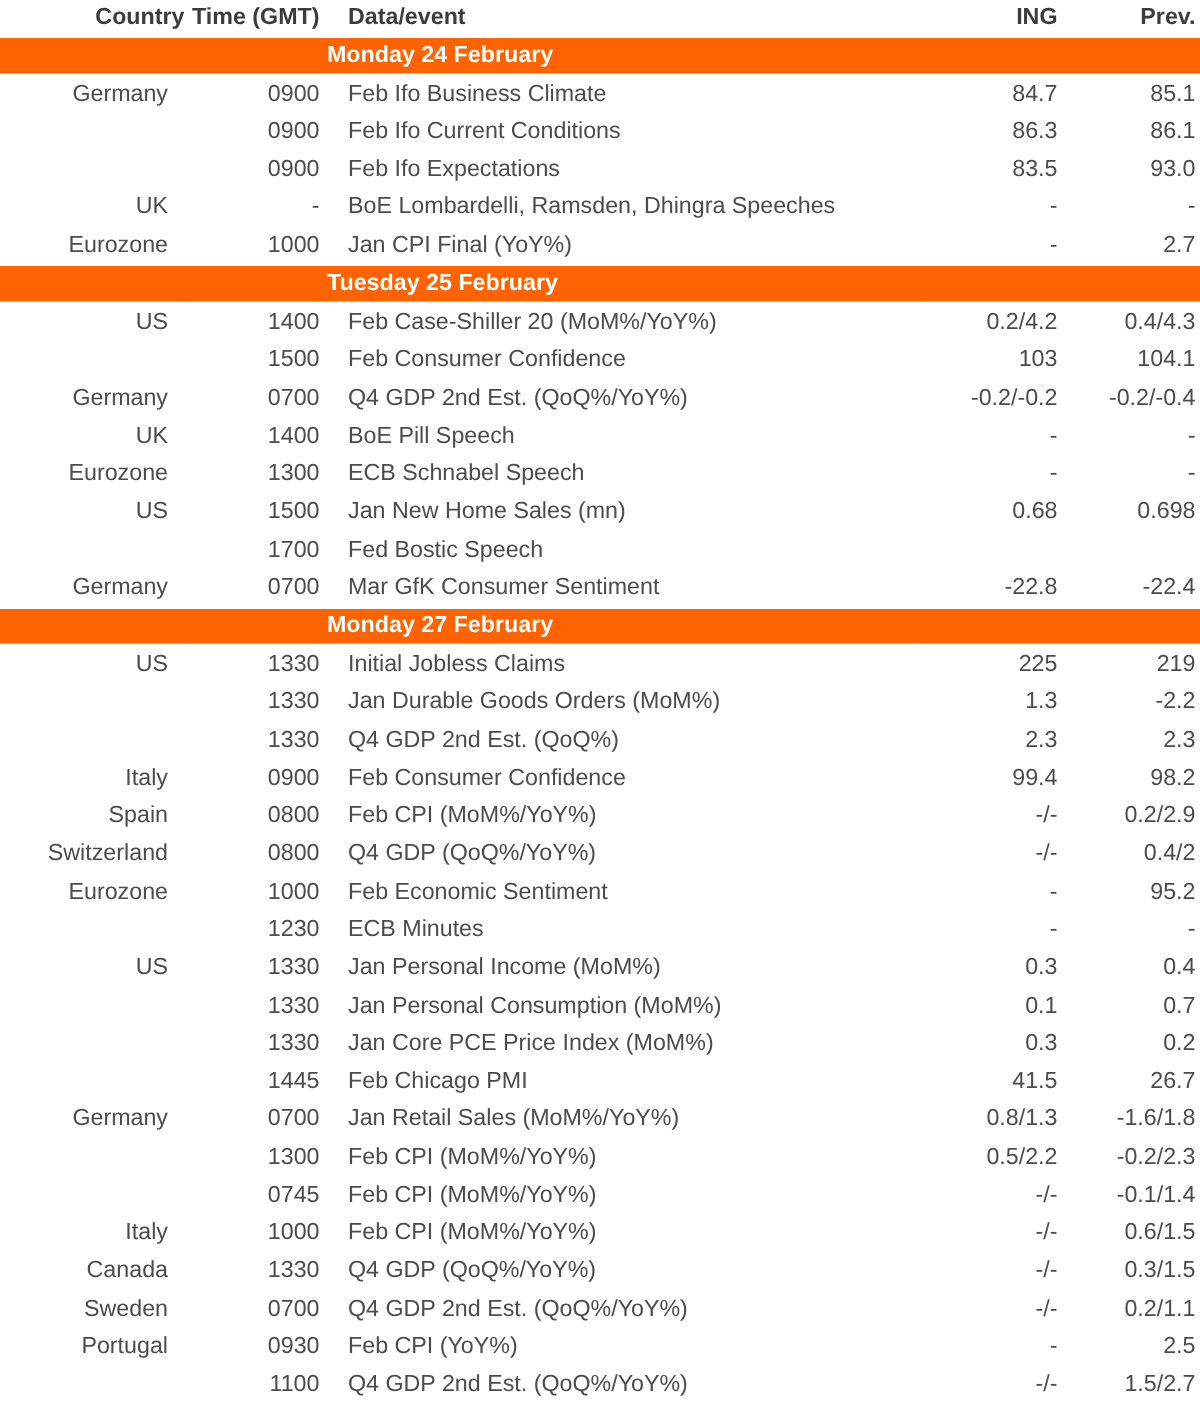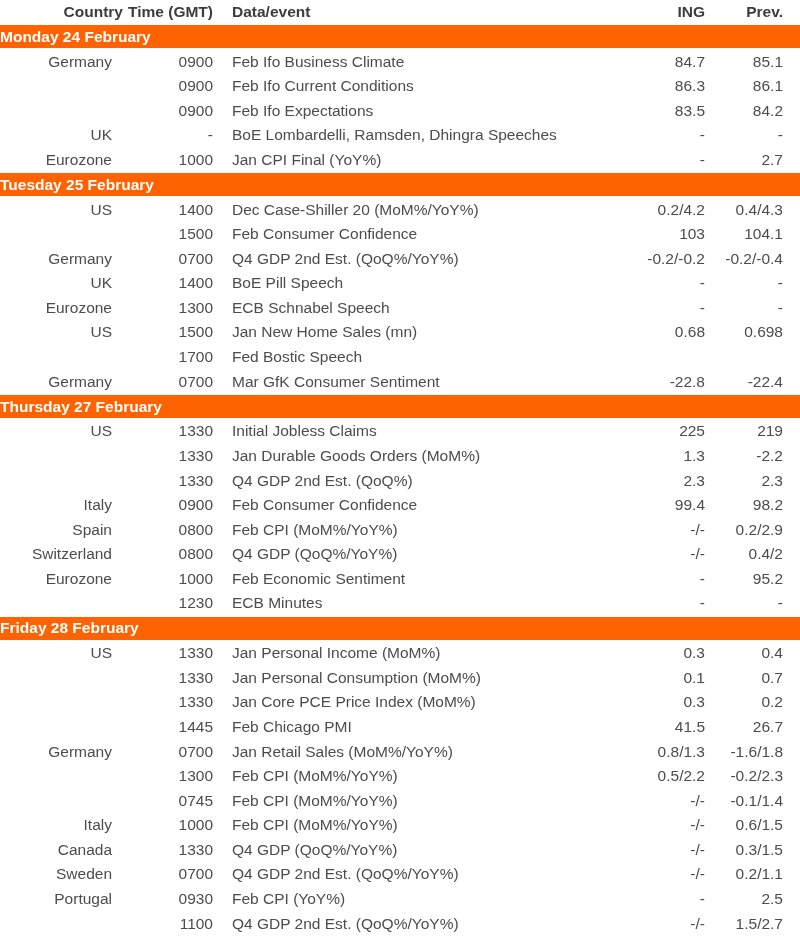--- a/index.html
+++ b/index.html
@@ -38,29 +38,30 @@
     height: 24px;
     font-weight: bold;
     color: var(--header-text, #3c3c3e);
   }
   tbody td { height: 22.8px; }
 
   .col-country { text-align: right; padding-right: 11px; }
   .col-time    { text-align: right; }
   .col-event   { text-align: left;  padding-left: 19px; }
   .col-ing     { text-align: right; padding-right: 1px; }
-  .col-prev    { text-align: right; padding-right: 17px; }
+  .col-prev    { text-align: right; padding-right: 3px; }
 
   th.col-country { padding-right: 0; margin-top: 40px; }
 
   tr.day-row td {
     background: var(--accent, #FF6200);
     color: var(--banner-text, #ffffff);
     font-weight: bold;
     text-align: left;
+    padding-left: 218px;
     height: 21.5px;
     border-top: 1px solid #ffffff;
     border-bottom: 1px solid #ffffff;
     margin-left: 28px;
   }
 </style>
 </head>
 <body style="--accent: #FF6200; --banner-text: #FFFFFF; --text: #4C4C4E; --header-text: #3C3C3E;">
 
 <table class="calendar">
@@ -96,21 +97,21 @@
         <td class="col-time">0900</td>
         <td class="col-event">Feb Ifo Current Conditions</td>
         <td class="col-ing">86.3</td>
         <td class="col-prev">86.1</td>
       </tr>
       <tr>
         <td class="col-country"></td>
         <td class="col-time">0900</td>
         <td class="col-event">Feb Ifo Expectations</td>
         <td class="col-ing">83.5</td>
-        <td class="col-prev">84.2</td>
+        <td class="col-prev">93.0</td>
       </tr>
       <tr>
         <td class="col-country">UK</td>
         <td class="col-time">-</td>
         <td class="col-event">BoE Lombardelli, Ramsden, Dhingra Speeches</td>
         <td class="col-ing">-</td>
         <td class="col-prev">-</td>
       </tr>
       <tr>
         <td class="col-country">Eurozone</td>
@@ -118,21 +119,21 @@
         <td class="col-event">Jan CPI Final (YoY%)</td>
         <td class="col-ing">-</td>
         <td class="col-prev">2.7</td>
       </tr>
       <tr class="day-row">
         <td colspan="5">Tuesday 25 February</td>
       </tr>
       <tr>
         <td class="col-country">US</td>
         <td class="col-time">1400</td>
-        <td class="col-event">Dec Case-Shiller 20 (MoM%/YoY%)</td>
+        <td class="col-event">Feb Case-Shiller 20 (MoM%/YoY%)</td>
         <td class="col-ing">0.2/4.2</td>
         <td class="col-prev">0.4/4.3</td>
       </tr>
       <tr>
         <td class="col-country"></td>
         <td class="col-time">1500</td>
         <td class="col-event">Feb Consumer Confidence</td>
         <td class="col-ing">103</td>
         <td class="col-prev">104.1</td>
       </tr>
@@ -172,21 +173,21 @@
         <td class="col-prev"></td>
       </tr>
       <tr>
         <td class="col-country">Germany</td>
         <td class="col-time">0700</td>
         <td class="col-event">Mar GfK Consumer Sentiment</td>
         <td class="col-ing">-22.8</td>
         <td class="col-prev">-22.4</td>
       </tr>
       <tr class="day-row">
-        <td colspan="5">Thursday 27 February</td>
+        <td colspan="5">Monday 27 February</td>
       </tr>
       <tr>
         <td class="col-country">US</td>
         <td class="col-time">1330</td>
         <td class="col-event">Initial Jobless Claims</td>
         <td class="col-ing">225</td>
         <td class="col-prev">219</td>
       </tr>
       <tr>
         <td class="col-country"></td>
@@ -230,23 +231,20 @@
         <td class="col-ing">-</td>
         <td class="col-prev">95.2</td>
       </tr>
       <tr>
         <td class="col-country"></td>
         <td class="col-time">1230</td>
         <td class="col-event">ECB Minutes</td>
         <td class="col-ing">-</td>
         <td class="col-prev">-</td>
       </tr>
-      <tr class="day-row">
-        <td colspan="5">Friday 28 February</td>
-      </tr>
       <tr>
         <td class="col-country">US</td>
         <td class="col-time">1330</td>
         <td class="col-event">Jan Personal Income (MoM%)</td>
         <td class="col-ing">0.3</td>
         <td class="col-prev">0.4</td>
       </tr>
       <tr>
         <td class="col-country"></td>
         <td class="col-time">1330</td>

